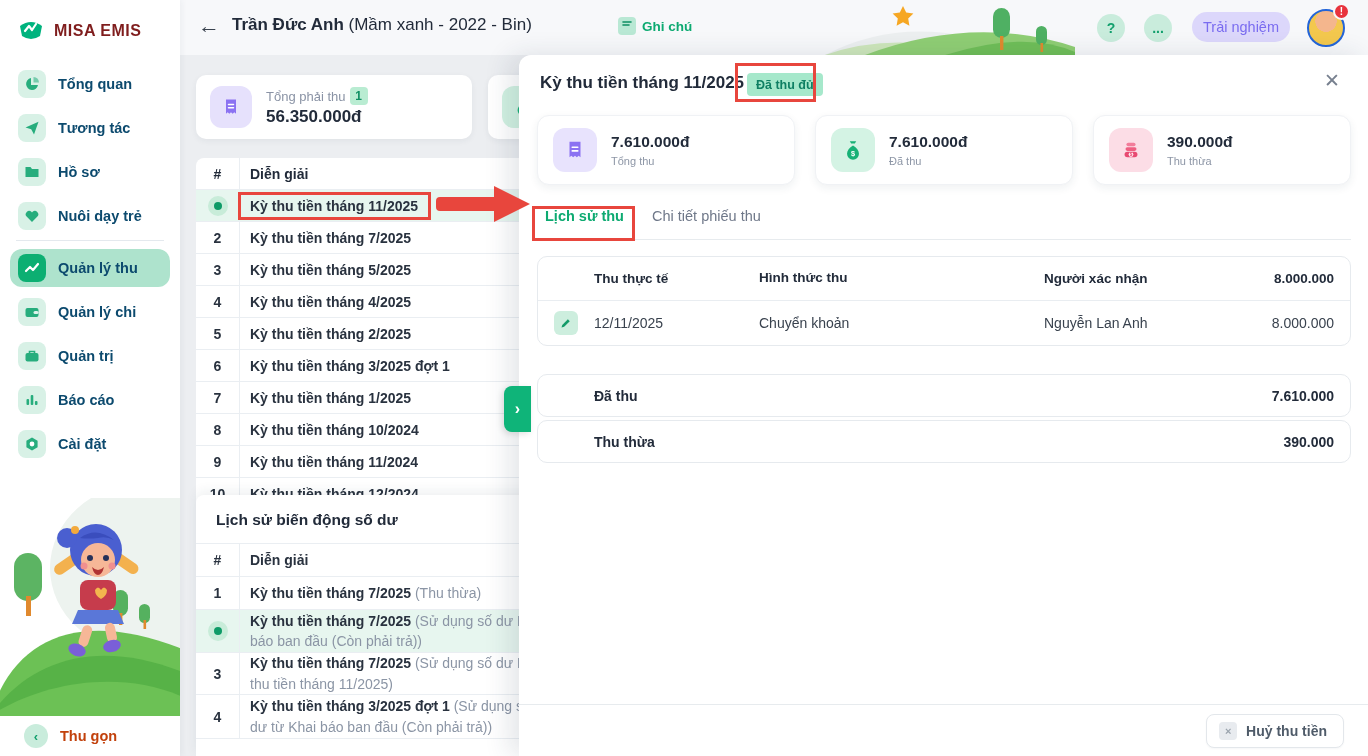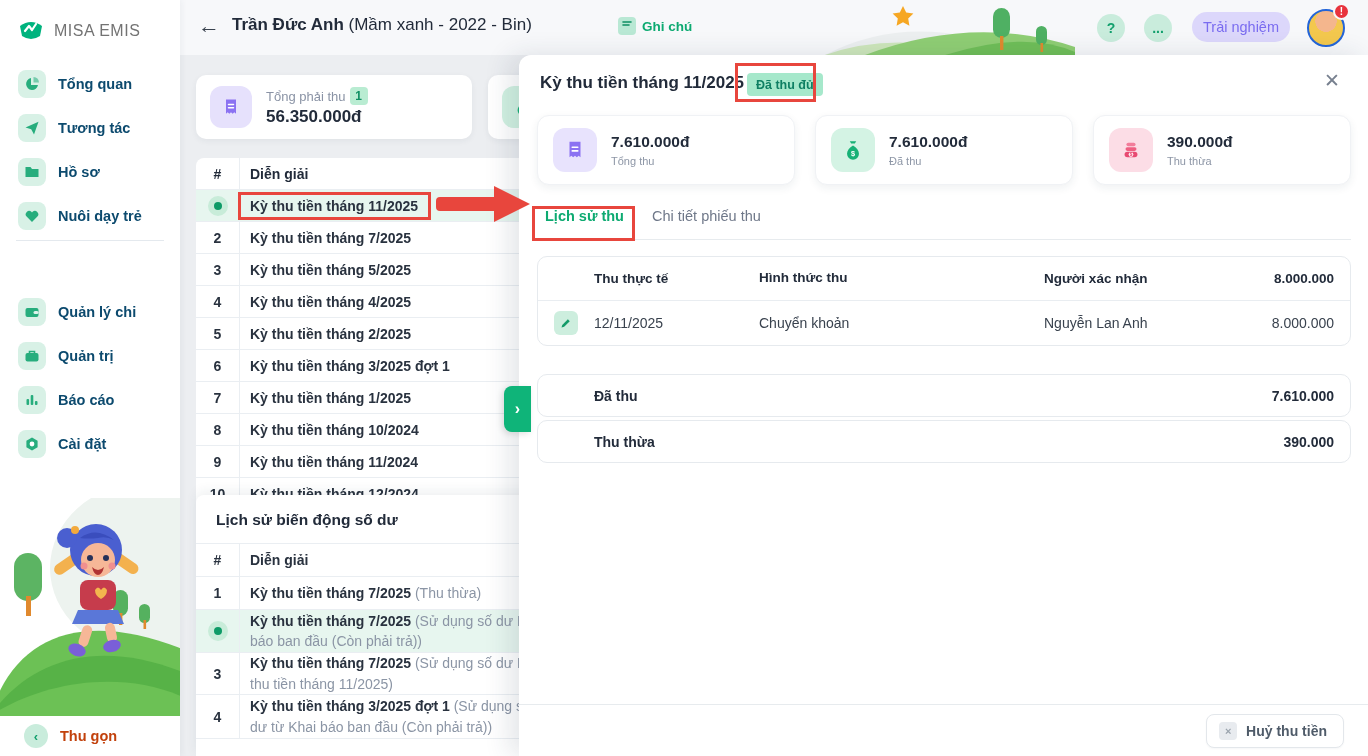--- a/index.html
+++ b/index.html
@@ -16,21 +16,21 @@
   .note-label { font-size:13.5px; font-weight:700; color:#0daa71; }
   .hills { position:absolute; left:645px; top:0; width:250px; height:55px; }
   .circle-btn { position:absolute; top:14px; width:28px; height:28px; border-radius:50%; background:#c9ecdc; color:#12a06d; font-weight:700; font-size:14px; display:flex; align-items:center; justify-content:center; cursor:pointer; }
   .exp-btn { position:absolute; left:1012px; top:12px; width:98px; height:30px; border-radius:15px; background:#dcd7fb; color:#7a6cf0; font-size:14.5px; display:flex; align-items:center; justify-content:center; cursor:pointer; }
   .avatar { position:absolute; left:1127px; top:9px; width:38px; height:38px; border-radius:50%; border:2.5px solid #2465d8; background:radial-gradient(circle at 50% 30%, #f4b68d 0 36%, #f3c84e 37% 100%); }
   .avatar-badge { position:absolute; left:1153px; top:3px; width:17px; height:17px; border-radius:50%; background:#e8333d; border:2px solid #f7f8fa; color:#fff; font-size:10px; font-weight:700; display:flex; align-items:center; justify-content:center; }
 
   
   .sidebar { position:absolute; left:0; top:0; width:180px; height:756px; background:#ffffff; z-index:5; box-shadow:2px 0 6px rgba(30,50,70,.05); }
   .brand { position:absolute; left:16px; top:18px; display:flex; align-items:center; gap:8px; }
-  .brand-name { font-size:16px; font-weight:400; color:#737373; letter-spacing:.5px; }
+  .brand-name { font-size:16px; font-weight:700; color:#7f1d1d; letter-spacing:.5px; }
   .side-item { position:absolute; left:10px; width:160px; height:38px; display:flex; align-items:center; gap:12px; padding-left:8px; border-radius:12px; cursor:pointer; }
   .side-item.active { background:#aee3cd; }
   .side-ic { width:28px; height:28px; border-radius:8px; background:#d8f1e6; color:#27ad7d; display:flex; align-items:center; justify-content:center; flex:none; }
   .side-item.active .side-ic { background:#0caf72; color:#ffffff; }
   .side-label { font-size:14.5px; font-weight:700; color:#0c4a6e; }
   .side-divider { position:absolute; left:16px; width:148px; height:1px; background:#e4e9ee; }
   .mascot { position:absolute; left:0; top:498px; width:180px; height:218px; }
   .collapse { position:absolute; left:24px; top:724px; display:flex; align-items:center; gap:12px; cursor:pointer; }
   .collapse-circle { width:24px; height:24px; border-radius:50%; background:#c9ecdc; color:#12a06d; font-size:13px; font-weight:700; display:flex; align-items:center; justify-content:center; }
   .collapse-label { font-size:14.5px; font-weight:700; color:#c2410c; }
@@ -181,20 +181,28 @@
     </div>
     <div class="side-item" style="top:197px">
       <span class="side-ic">
           <svg width="16" height="16" viewBox="0 0 16 16">
             <path d="M8 14 2.6 8.6a3.4 3.4 0 0 1 4.8-4.8L8 4.4l.6-.6a3.4 3.4 0 0 1 4.8 4.8z" fill="currentColor"></path>
           </svg>
         </span>
       <span class="side-label">Nuôi dạy trẻ</span>
     </div>
     <div class="side-divider" style="top:240px"></div>
+    <div class="side-item active" style="top:249px">
+      <span class="side-ic">
+          <svg width="16" height="16" viewBox="0 0 16 16">
+            <path d="M2 11 6 7l3 3 5-6" stroke="currentColor" stroke-width="2.2" fill="none" stroke-linecap="round" stroke-linejoin="round"></path>
+          </svg>
+        </span>
+      <span class="side-label">Quản lý thu</span>
+    </div>
     <div class="side-item" style="top:293px">
       <span class="side-ic">
           <svg width="16" height="16" viewBox="0 0 16 16">
             <rect x="1.5" y="4" width="13" height="9" rx="2" fill="currentColor"></rect>
             <rect x="9.5" y="7" width="5" height="3" rx="1.5" fill="#fff" opacity=".85"></rect>
           </svg>
         </span>
       <span class="side-label">Quản lý chi</span>
     </div>
     <div class="side-item" style="top:337px">

